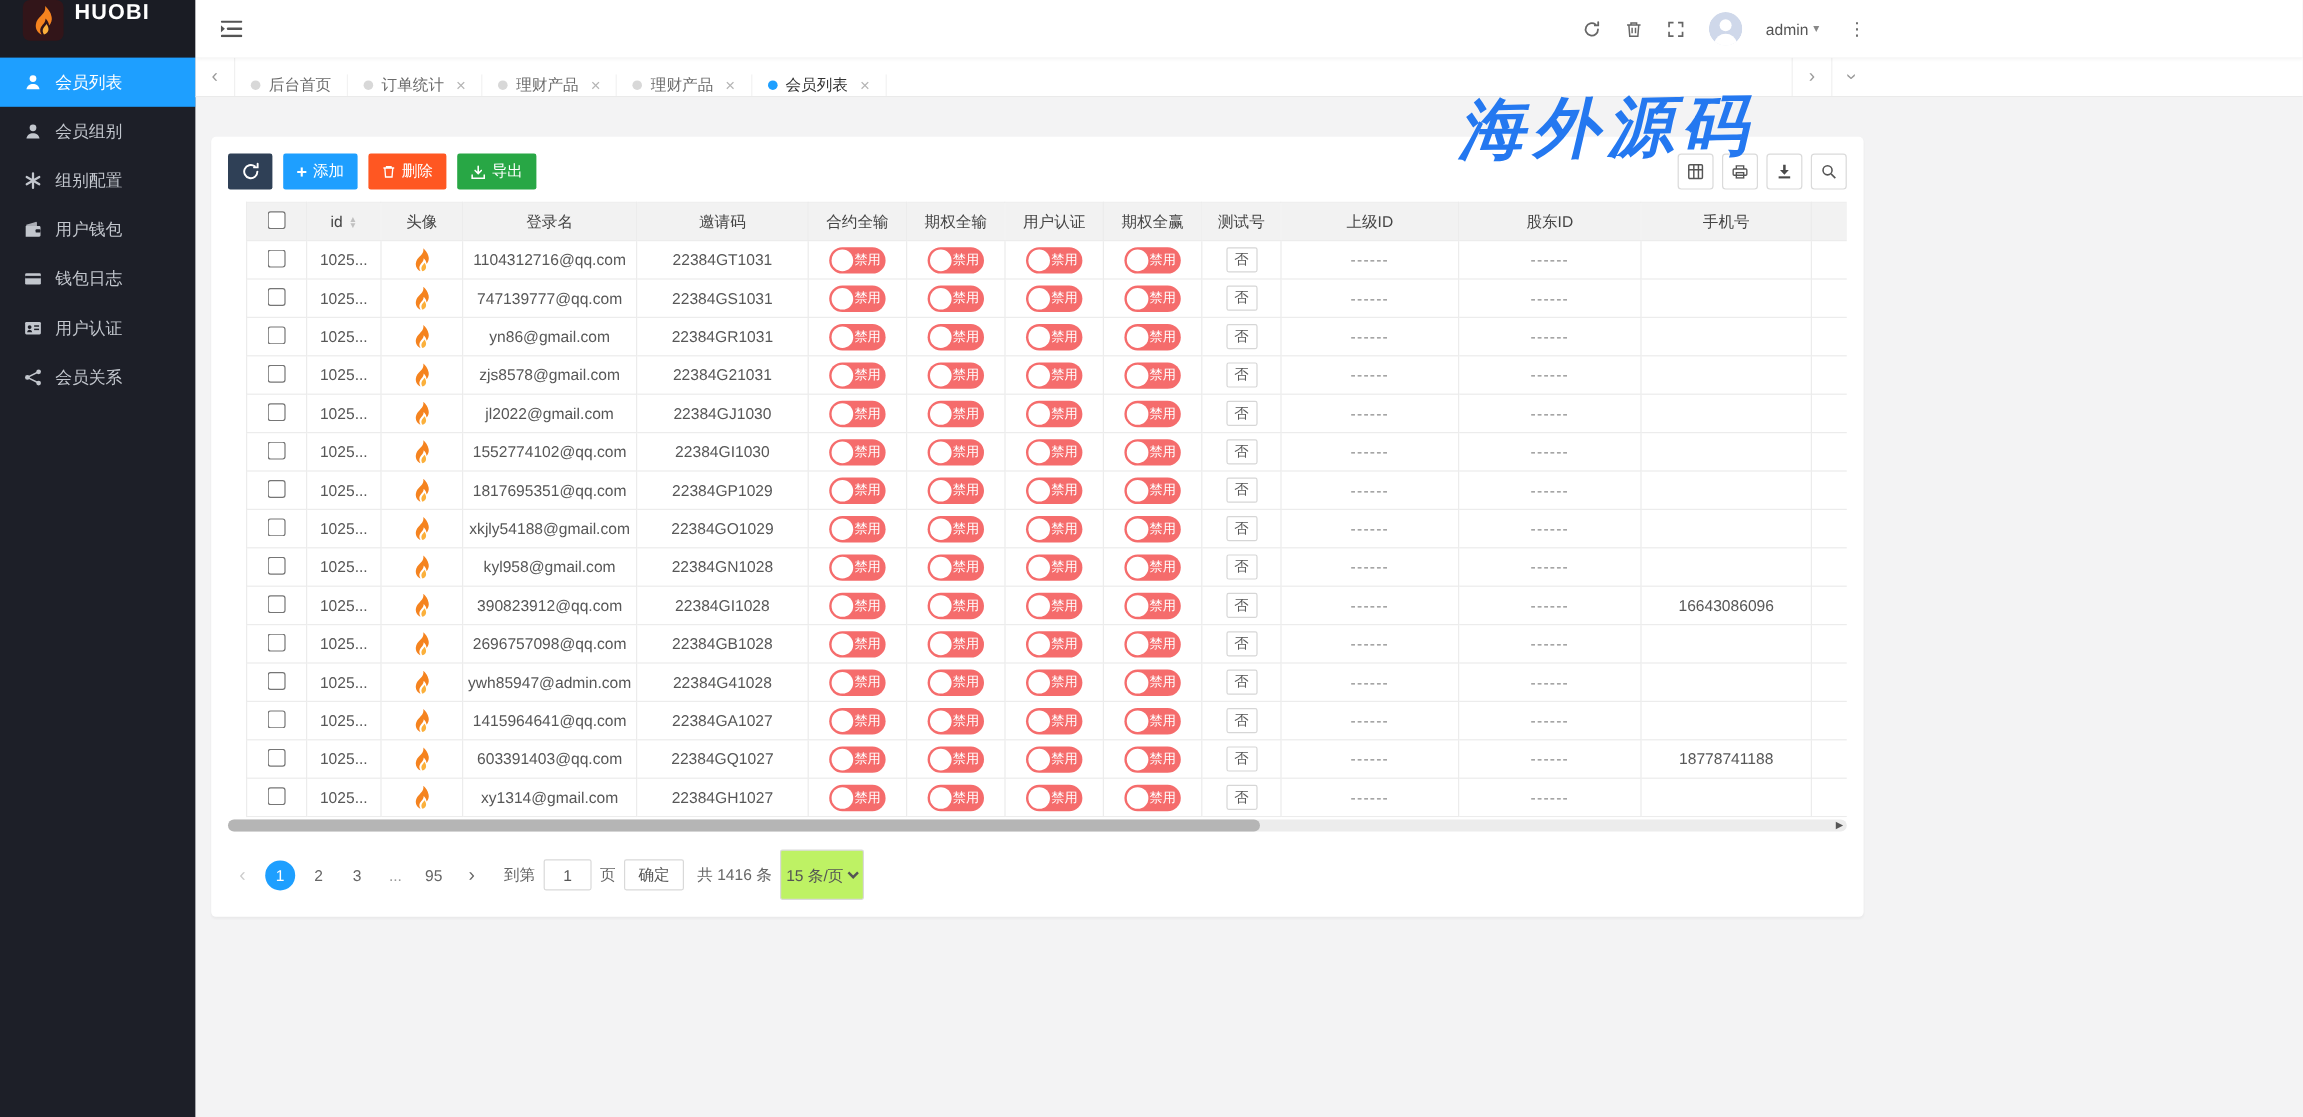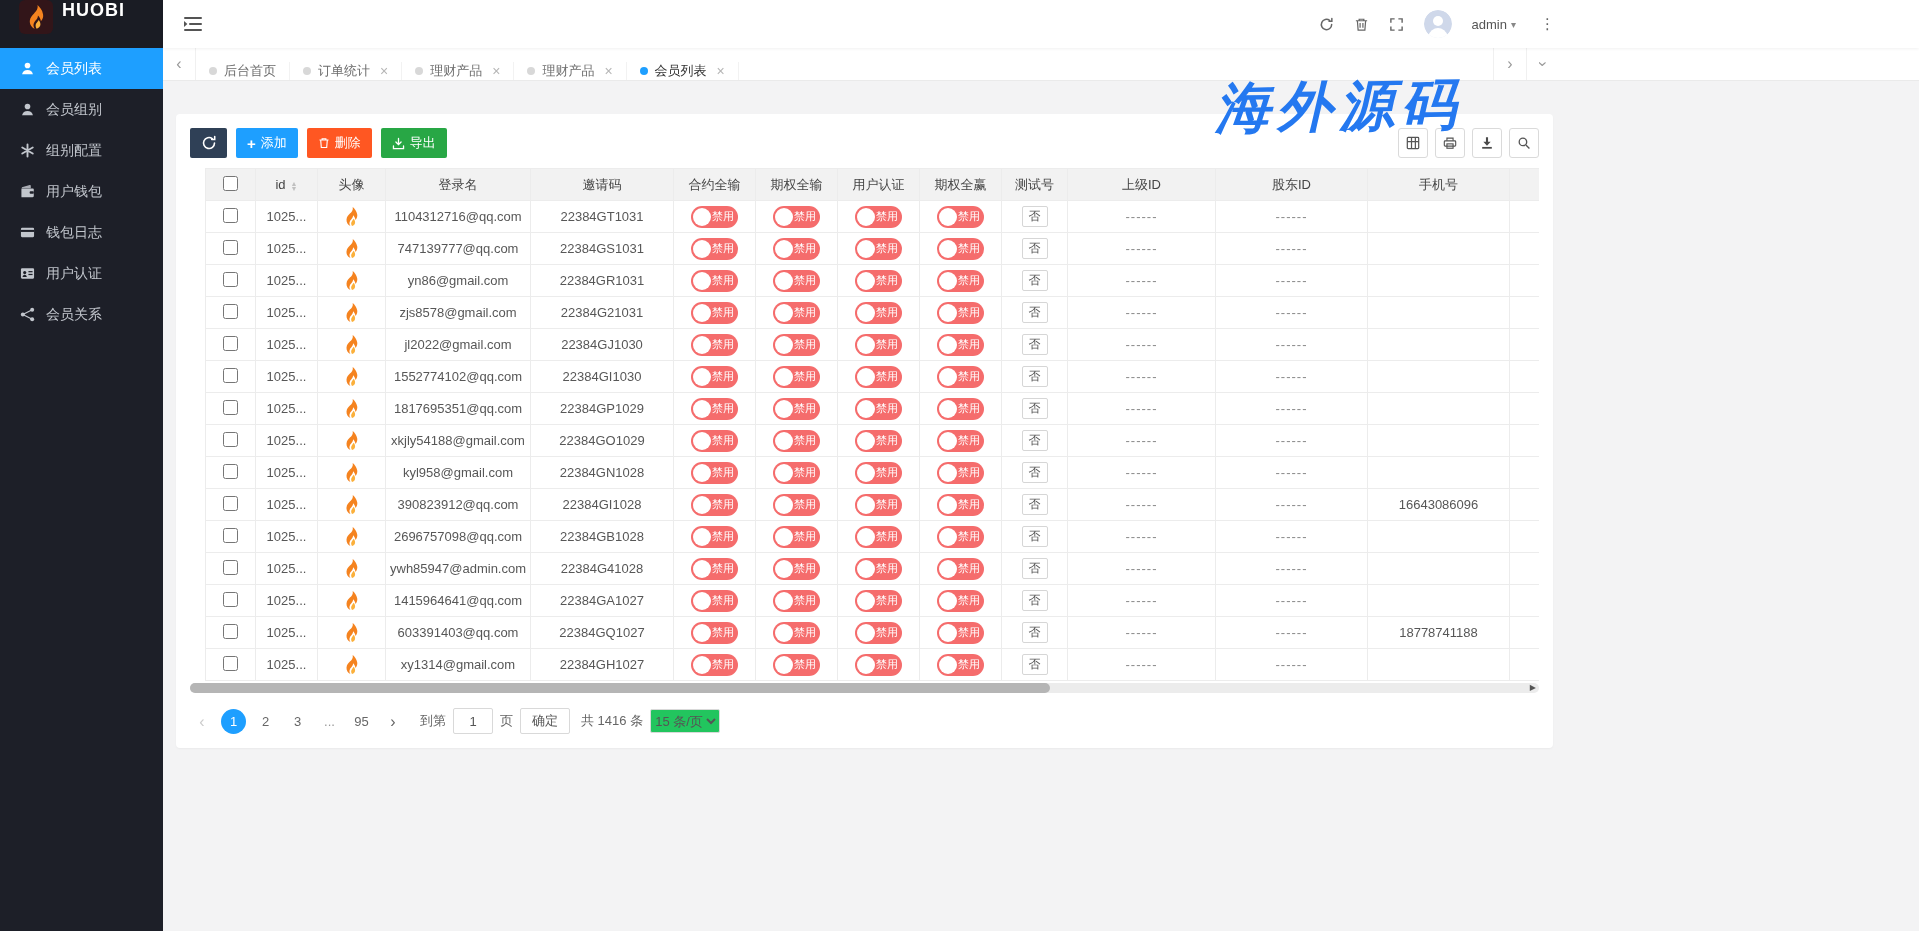--- a/index.html
+++ b/index.html
@@ -79,21 +79,21 @@
 
   
   .pager { display: flex; align-items: center; gap: 7px; margin-top: 15px; font-size: 13px; color: #666; }
   .pg-arrow { min-width: 24px; height: 25px; line-height: 25px; text-align: center; cursor: pointer; font-size: 16px; }
   .pg-arrow.dim { color: #ccc; }
   .pg-num { min-width: 25px; height: 25px; line-height: 25px; border-radius: 50%; text-align: center; cursor: pointer; color: #666; }
   .pg-num.active { background: #1E9FFF; color: #fff; }
   .pg-dots { color: #999; }
   .goto-input { width: 40px; height: 26px; border: 1px solid #d9d9d9; border-radius: 2px; text-align: center; font-size: 13px; color: #555; font-family: inherit; }
   .confirm-btn { height: 26px; padding: 0 11px; background: #fff; border: 1px solid #d9d9d9; border-radius: 2px; font-size: 13px; color: #555; cursor: pointer; font-family: inherit; }
-  .per-select { height: 24px; border: 1px solid #d9d9d9; border-radius: 2px; font-size: 13px; color: #555; background: #22c55e; font-family: inherit; }
+  .per-select { height: 42px; border: 1px solid #d9d9d9; border-radius: 2px; font-size: 13px; color: #555; background: #bef264; font-family: inherit; }
 </style>
 </head>
 <body>
 
 <div class="app">
 
   <aside class="sidebar">
     <div class="logo">
       <span class="logo-box">
         <svg viewBox="0 0 24 24" width="26" height="26">

